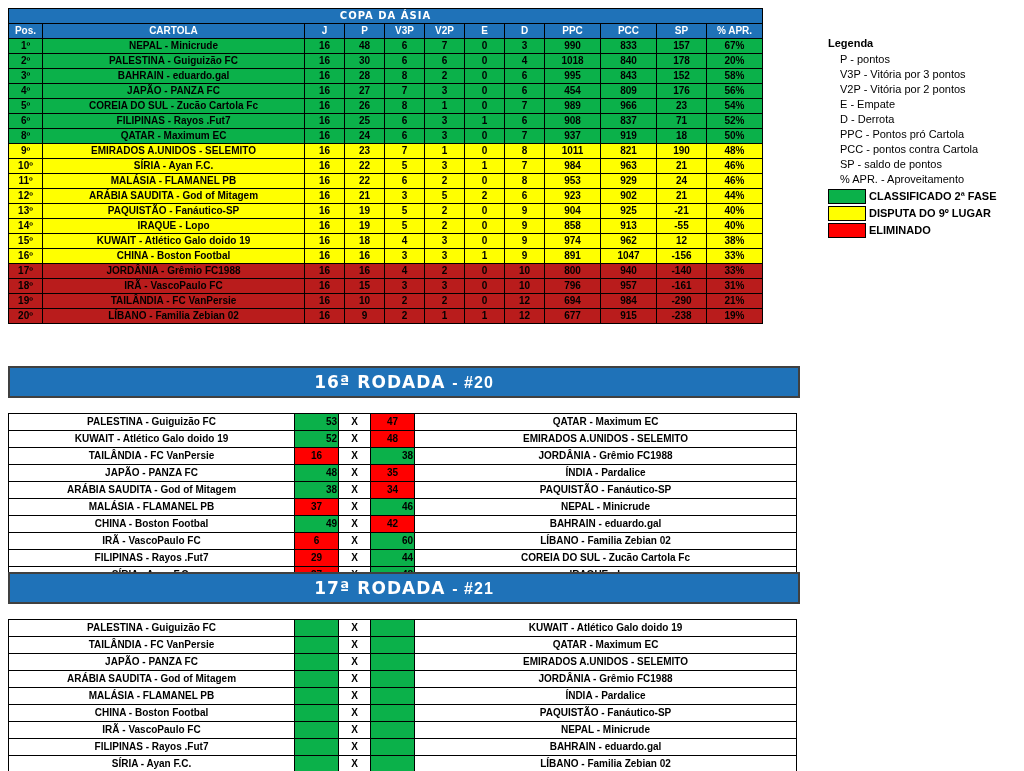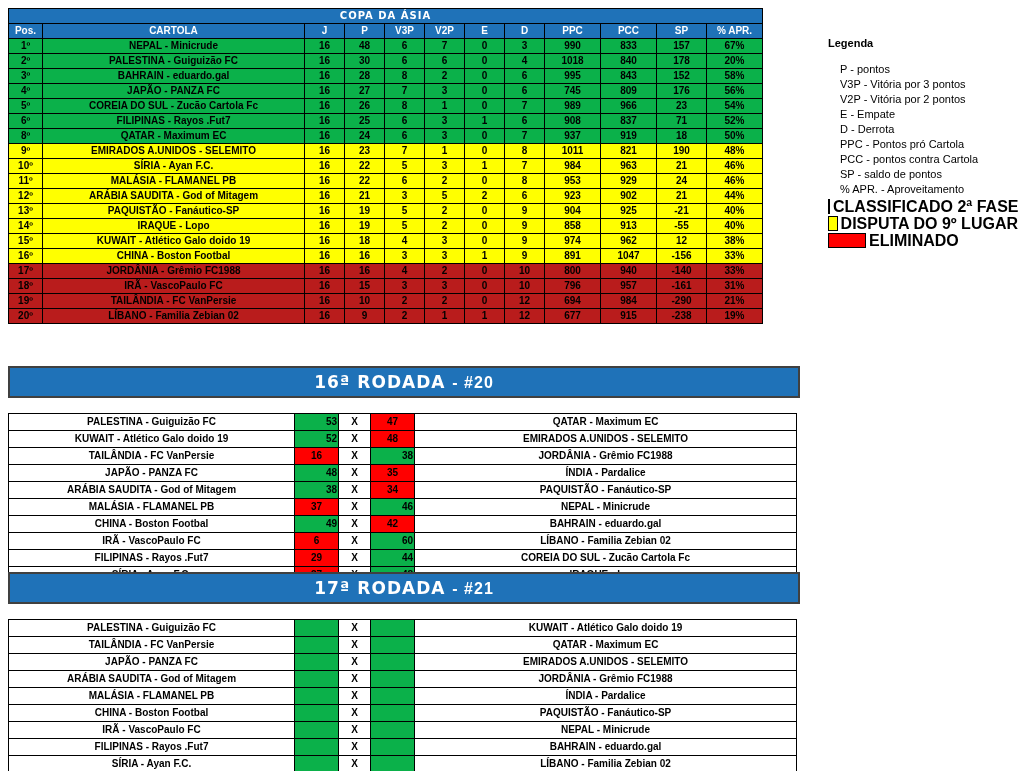--- a/index.html
+++ b/index.html
@@ -64,36 +64,36 @@
   
   .legend {
     position: absolute;
     left: 828px;
     top: 36px;
     width: 190px;
     font-size: 11px;
     color: #000000;
     line-height: 15px;
   }
-  .legend .legend-title { font-weight: bold; margin-bottom: 11px; }
+  .legend .legend-title { font-weight: bold; margin-bottom: 1px; }
   .legend .legend-line { white-space: nowrap; padding-left: 12px; }
   .legend-box-row {
     display: flex;
     align-items: stretch;
     margin-top: 2px;
   }
   .legend-swatch {
     width: 36px;
     border: 1px solid #000000;
   }
   .legend-swatch.green { background: #0bb14a; }
   .legend-swatch.yellow { background: #ffff00; }
   .legend-swatch.red { background: #ff0000; }
   .legend-box-label {
-    font-size: 16px;
+    font-size: 11px;
     font-weight: bold;
     padding-left: 3px;
     line-height: 15px;
     white-space: nowrap;
   }
 
   
   .round-banner {
     position: absolute;
     left: 8px;
@@ -218,21 +218,21 @@
         </tr>
         <tr class="row-green">
           <td>4º</td>
           <td class="cartola-cell">JAPÃO - PANZA FC</td>
           <td>16</td>
           <td>27</td>
           <td>7</td>
           <td>3</td>
           <td>0</td>
           <td>6</td>
-          <td>745</td>
+          <td>454</td>
           <td>809</td>
           <td>176</td>
           <td>56%</td>
         </tr>
         <tr class="row-green">
           <td>5º</td>
           <td class="cartola-cell">COREIA DO SUL - Zucão Cartola Fc</td>
           <td>16</td>
           <td>26</td>
           <td>8</td>

